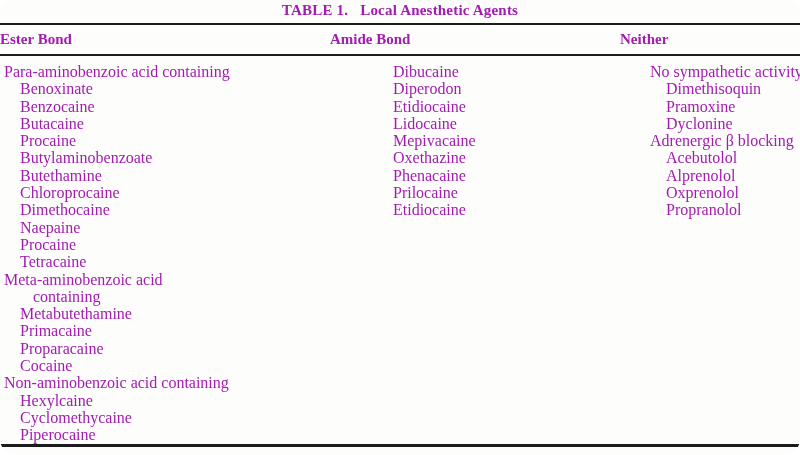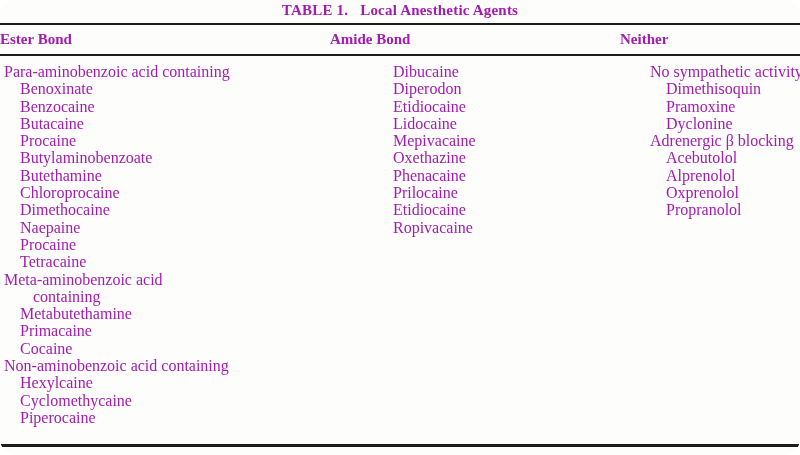--- a/index.html
+++ b/index.html
@@ -91,37 +91,37 @@
       <div class="row indent-1">Butethamine</div>
       <div class="row indent-1">Chloroprocaine</div>
       <div class="row indent-1">Dimethocaine</div>
       <div class="row indent-1">Naepaine</div>
       <div class="row indent-1">Procaine</div>
       <div class="row indent-1">Tetracaine</div>
       <div class="row indent-0">Meta-aminobenzoic acid</div>
       <div class="row indent-2">containing</div>
       <div class="row indent-1">Metabutethamine</div>
       <div class="row indent-1">Primacaine</div>
+      <div class="row indent-1">Proparacaine</div>
       <div class="row indent-1">Cocaine</div>
       <div class="row indent-0">Non-aminobenzoic acid containing</div>
       <div class="row indent-1">Hexylcaine</div>
       <div class="row indent-1">Cyclomethycaine</div>
       <div class="row indent-1">Piperocaine</div>
     </div>
   <div class="body-col bc-1">
       <div class="row indent-0">Dibucaine</div>
       <div class="row indent-0">Diperodon</div>
       <div class="row indent-0">Etidiocaine</div>
       <div class="row indent-0">Lidocaine</div>
       <div class="row indent-0">Mepivacaine</div>
       <div class="row indent-0">Oxethazine</div>
       <div class="row indent-0">Phenacaine</div>
       <div class="row indent-0">Prilocaine</div>
       <div class="row indent-0">Etidiocaine</div>
-      <div class="row indent-0">Ropivacaine</div>
     </div>
   <div class="body-col bc-2">
       <div class="row indent-0">No sympathetic activity</div>
       <div class="row indent-1">Dimethisoquin</div>
       <div class="row indent-1">Pramoxine</div>
       <div class="row indent-1">Dyclonine</div>
       <div class="row indent-0">Adrenergic β blocking</div>
       <div class="row indent-1">Acebutolol</div>
       <div class="row indent-1">Alprenolol</div>
       <div class="row indent-1">Oxprenolol</div>

